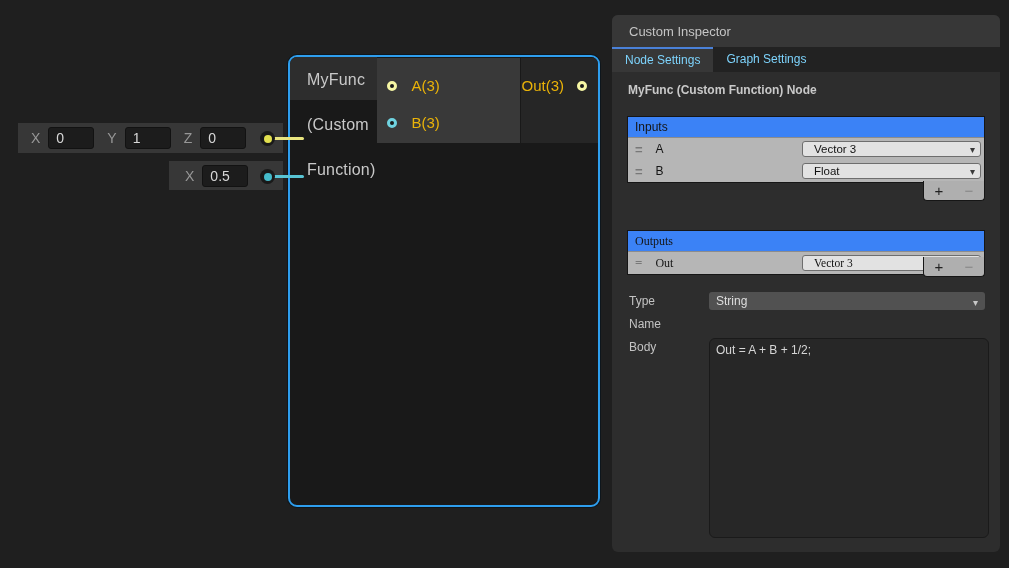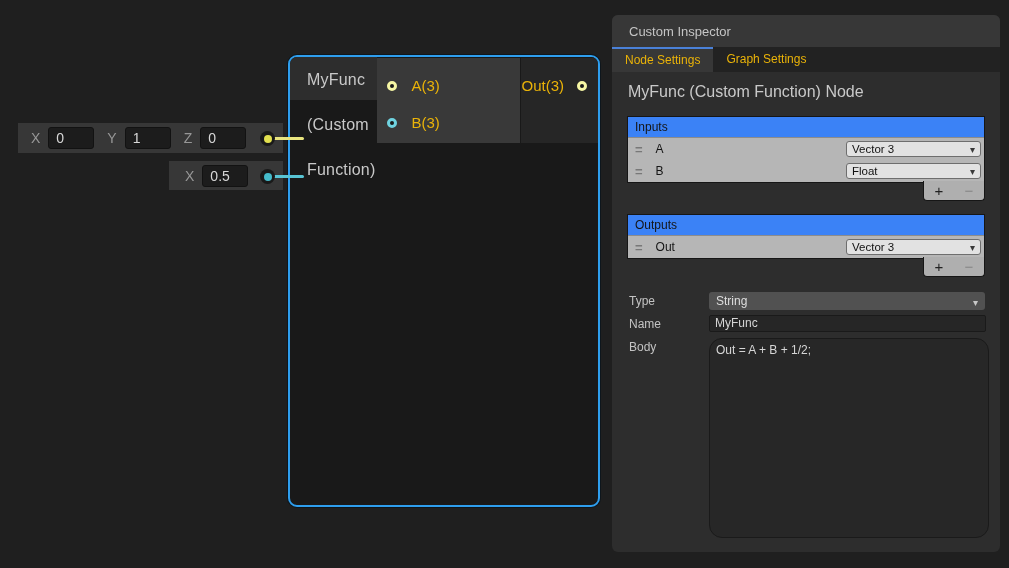--- a/index.html
+++ b/index.html
@@ -54,58 +54,58 @@
   .ports-out .ring { margin-right:11px; }
   .port-label { color:#eab308; font-size:15px; }
   .node-preview { flex:1; background:#C2FABD; border-top:1px solid #191919; }
 
   
   #inspector { position:absolute; left:612px; top:15px; width:388px; height:537px;
                background:#2D2D2D; border-radius:6px; font-size:12px; color:#C3C3C3; }
   .insp-title { height:32px; background:#373737; border-radius:6px 6px 0 0;
                 color:#C5C5C5; font-size:13px; line-height:33px; padding-left:17px; }
   .insp-tabs { height:25px; background:#222222; display:flex; }
-  .tab { padding:0 13px; line-height:24px; color:#eab308; font-size:12px; }
+  .tab { padding:0 13px; line-height:24px; color:#7dd3fc; font-size:12px; }
   .tab.active { background:#373737; border-top:2px solid #4A81D8; line-height:22px; }
-  .insp-heading { position:absolute; left:16px; top:68px; font-weight:normal;
-                  font-size:16px; color:#C9C9C9; }
+  .insp-heading { position:absolute; left:16px; top:68px; font-weight:bold;
+                  font-size:12px; color:#C9C9C9; }
 
   .list-box { position:absolute; left:15px; right:15px; border:1px solid #161616;
               background:#B6B6B6; }
   #inputs-box { top:101px; }
-  #outputs-box { top:199px; }
+  #outputs-box { top:215px;font-family:Liberation Serif, serif; }
   .list-header { height:21px; line-height:21px; background:#3b82f6; color:#151515;
                  padding-left:7px; border-bottom:1px solid #8C8C8C; font-size:12px; }
   .list-row { height:22px; display:flex; align-items:center; color:#151515; position:relative; }
   .drag-handle { color:#787878; margin-left:7px; font-size:13px; font-weight:bold; }
   .row-name { margin-left:13px; font-size:12px; }
-  .row-select { position:absolute; right:3px; top:3px; width:135px; height:16px;
+  .row-select { position:absolute; right:3px; top:3px; width:179px; height:16px;
                 background:#E2E2E2; border:1px solid #6E6E6E; border-radius:3px;
-                line-height:14px; padding-left:5px; color:#111; font-size:11.5px; }
+                line-height:14px; padding-left:11px; color:#111; font-size:11.5px; }
   .row-select .dd-arrow { position:absolute; right:5px; top:1px; color:#3A3A3A; font-size:10px; }
 
   .list-footer { position:absolute; right:15px; width:62px; height:20px; background:#AFAFAF;
                  border:1px solid #161616; border-top:none; border-radius:0 0 4px 4px;
                  display:flex; align-items:center; justify-content:space-around; }
   #inputs-footer { top:166px; }
   #outputs-footer { top:242px; }
   .lf-btn { font-size:15px; color:#222; line-height:14px; }
   .lf-btn.disabled { color:#858585; }
 
   .prop-label { position:absolute; left:17px; font-size:12px; color:#C3C3C3; }
   #type-label { top:279px; } #name-label { top:302px; } #body-label { top:325px; }
   #type-select { position:absolute; left:97px; right:15px; top:277px; height:18px;
                  background:#515151; border-radius:3px; color:#DEDEDE; line-height:18px;
                  padding-left:7px; font-size:12px; }
   #type-select .dd-arrow { position:absolute; right:7px; top:2px; color:#C8C8C8; font-size:10px; }
   #name-field { position:absolute; left:97px; right:14px; top:300px; height:17px;
                 background:#262626; border:1px solid #1A1A1A; border-radius:2px;
                 color:#D6D6D6; line-height:15px; padding-left:5px; font-size:12px; }
   #body-field { position:absolute; left:97px; right:11px; top:323px; height:200px;
-                background:#272727; border:1px solid #1A1A1A; border-radius:13px;
+                background:#272727; border:1px solid #1A1A1A; border-radius:6px;
                 color:#D6D6D6; padding:3px 6px; font-size:12px; line-height:17px;
                 white-space:pre-wrap; }
 </style>
 </head>
 <body>
 
 <div class="screen">
 
   <div class="val-widget" id="vec3-widget">
     <span class="fl">X</span>
@@ -190,19 +190,18 @@
     </div>
     <div class="list-footer" id="outputs-footer">
       <span class="lf-btn">+</span>
       <span class="lf-btn disabled">−</span>
     </div>
 
     <div class="prop-label" id="type-label">Type</div>
     <div id="type-select"><span>String</span><span class="dd-arrow">▾</span></div>
 
     <div class="prop-label" id="name-label">Name</div>
-    <div id="name-field">MyFunc</div>
 
     <div class="prop-label" id="body-label">Body</div>
     <div id="body-field">Out = A + B + 1/2;</div>
   </div>
 
 </div>
 
 </body></html>

